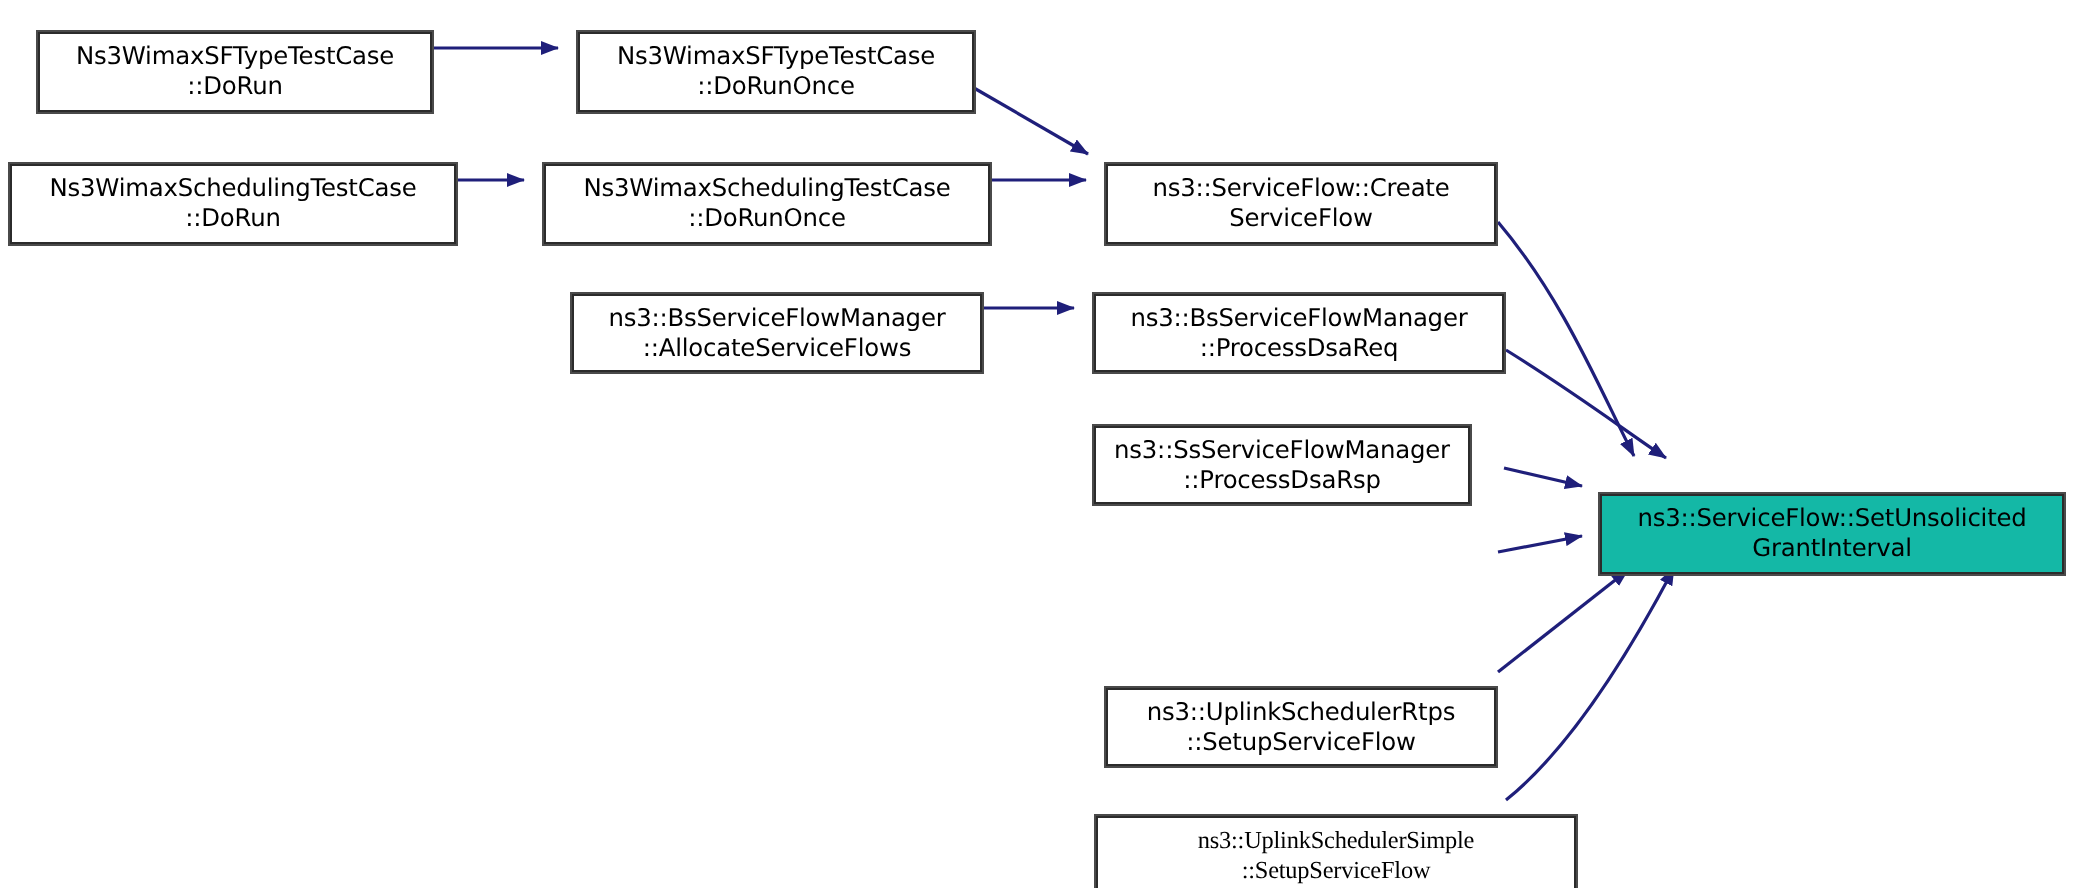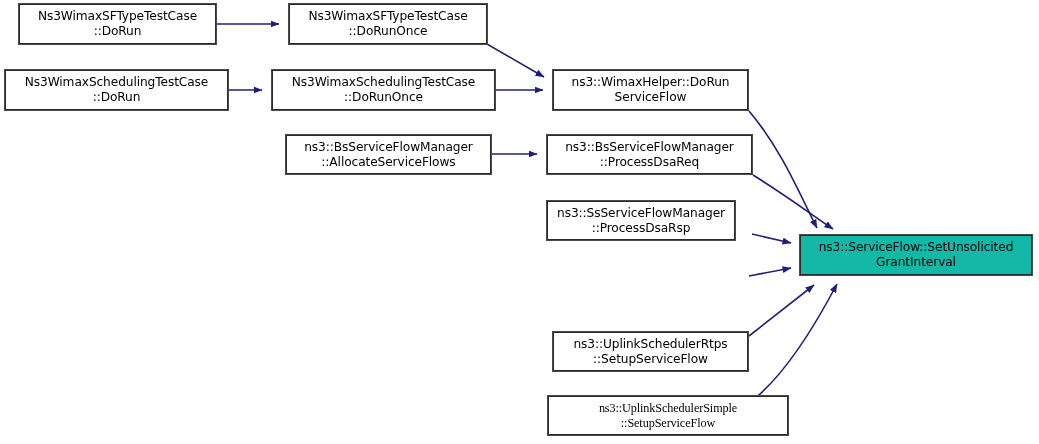--- a/index.html
+++ b/index.html
@@ -26,20 +26,21 @@
     position: absolute;
     box-sizing: border-box;
     border: 1px solid #2b2b2b;
     outline: 1px solid #4a4a4a;
     background: #ffffff;
     display: flex;
     align-items: center;
     justify-content: center;
     text-align: center;
     z-index: 5;
+    margin-top: 12px;
   }
   .node.highlight {
     background: #14b8a6;
   }
   .node-label {
     display: block;
     font-size: 12.2px;
     line-height: 15px;
     color: #000000;
     letter-spacing: -0.1px;
@@ -96,21 +97,21 @@
     <span class="node-label">Ns3WimaxSchedulingTestCase
 ::DoRun</span>
   </div>
 
   <div class="node" style="left:272px; top:70px; width:223px; height:40px;">
     <span class="node-label">Ns3WimaxSchedulingTestCase
 ::DoRunOnce</span>
   </div>
 
   <div class="node" style="left:553px; top:70px; width:195px; height:40px;">
-    <span class="node-label">ns3::WimaxHelper::DoRun
+    <span class="node-label">ns3::ServiceFlow::Create
 ServiceFlow</span>
   </div>
 
   <div class="node" style="left:286px; top:135px; width:205px; height:39px;">
     <span class="node-label">ns3::BsServiceFlowManager
 ::AllocateServiceFlows</span>
   </div>
 
   <div class="node" style="left:547px; top:135px; width:205px; height:39px;">
     <span class="node-label">ns3::BsServiceFlowManager

